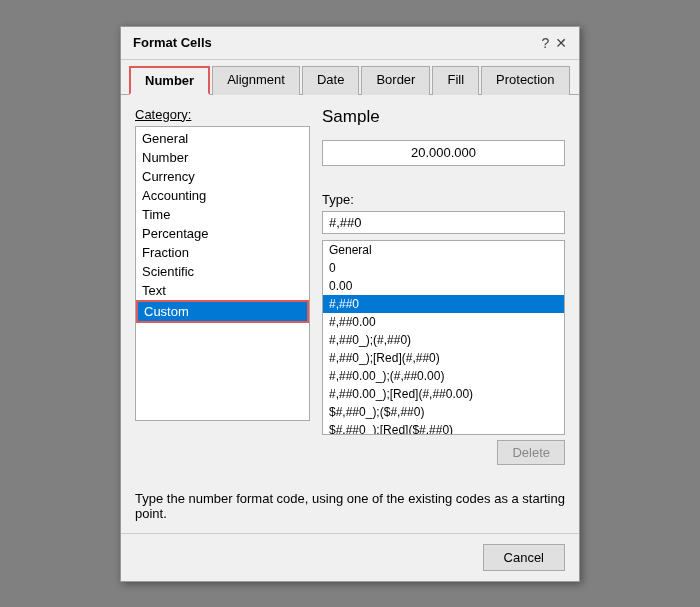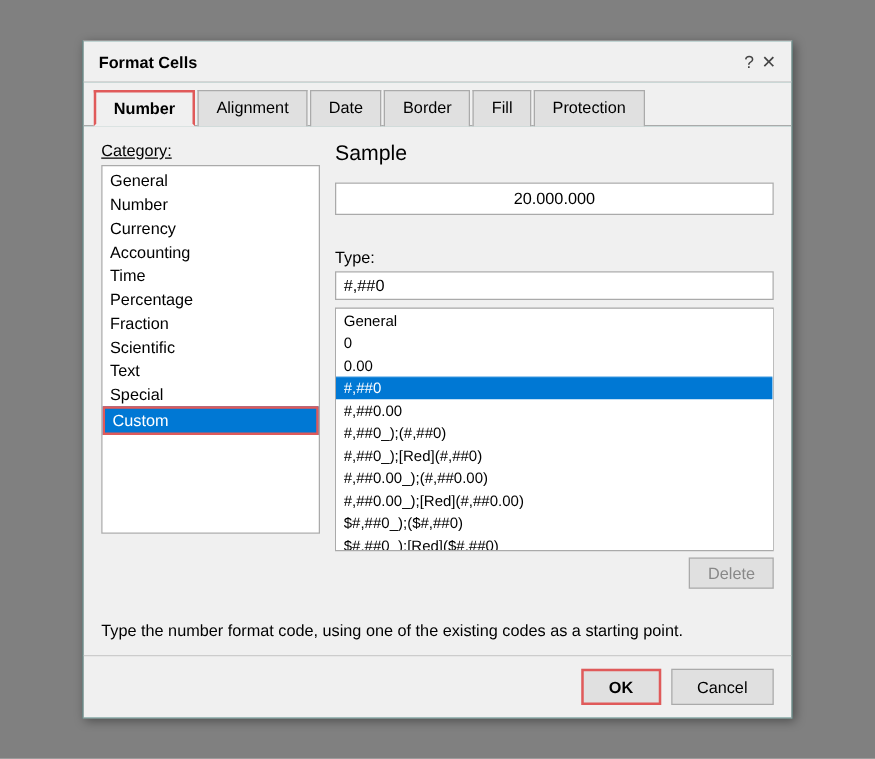--- a/index.html
+++ b/index.html
@@ -7,23 +7,23 @@
       background: #808080;
       display: flex;
       align-items: center;
       justify-content: center;
       width: 700px;
       height: 607px;
       font-family: 'Segoe UI', Arial, sans-serif;
       font-size: 13px;
     }
     .dialog {
-      background: #0f766e;
+      background: #6d28d9;
       border: 1px solid #999;
-      width: 568px;
+      width: 460px;
       box-shadow: 2px 2px 8px rgba(0,0,0,0.4);
     }
     .dialog-titlebar {
       background: #f0f0f0;
       border-bottom: 1px solid #ccc;
       padding: 8px 12px;
       display: flex;
       align-items: center;
       justify-content: space-between;
     }
@@ -237,21 +237,20 @@
         <div class="category-list">
           <div class="category-item">General</div>
           <div class="category-item">Number</div>
           <div class="category-item">Currency</div>
           <div class="category-item">Accounting</div>
           <div class="category-item">Time</div>
           <div class="category-item">Percentage</div>
           <div class="category-item">Fraction</div>
           <div class="category-item">Scientific</div>
           <div class="category-item">Text</div>
-          <div class="category-item">Special</div>
           <div class="category-item selected">Custom</div>
         </div>
       </div>
 
       <div class="right-panel">
         <div class="right-panel-inner">
           <div class="sample-label">Sample</div>
           <div class="sample-box">20.000.000</div>
           <div class="type-label">Type:</div>
           <input class="type-input" type="text" value="#,##0" style="">
@@ -272,16 +271,15 @@
             <button class="delete-btn">Delete</button>
           </div>
         </div>
       </div>
     </div>
 
     <div class="description">Type the number format code, using one of the existing codes as a starting point.</div>
   </div>
 
   <div class="dialog-footer">
-    <button class="btn btn-ok">OK</button>
     <button class="btn">Cancel</button>
   </div>
 </div>
 
 </body></html>

